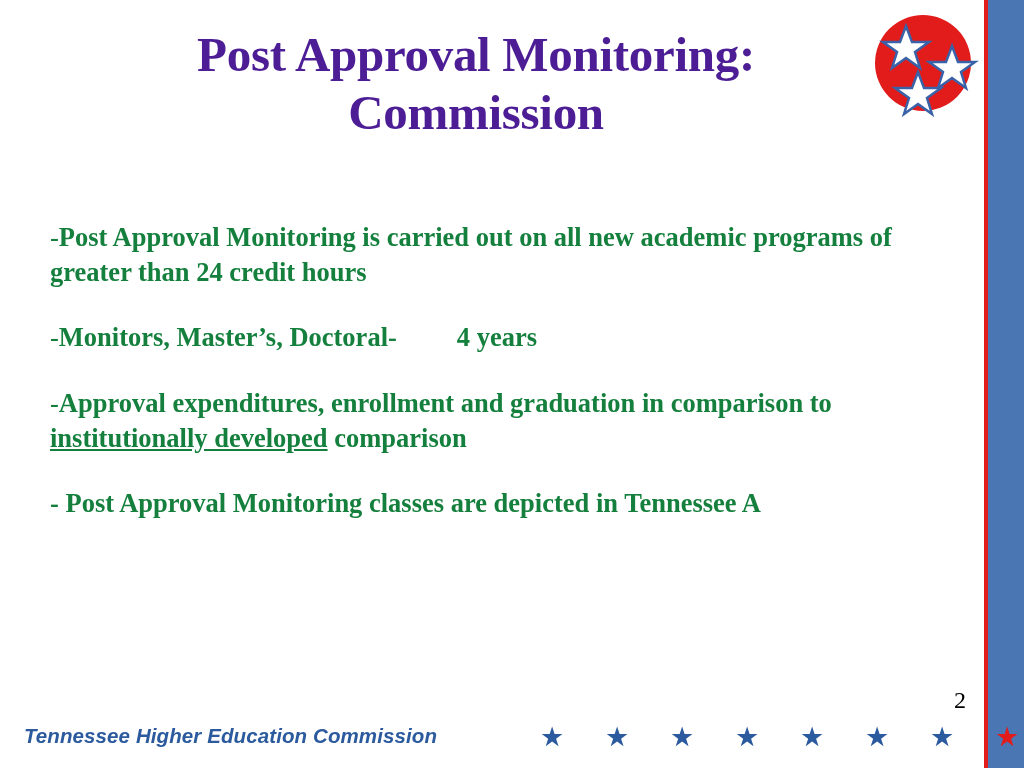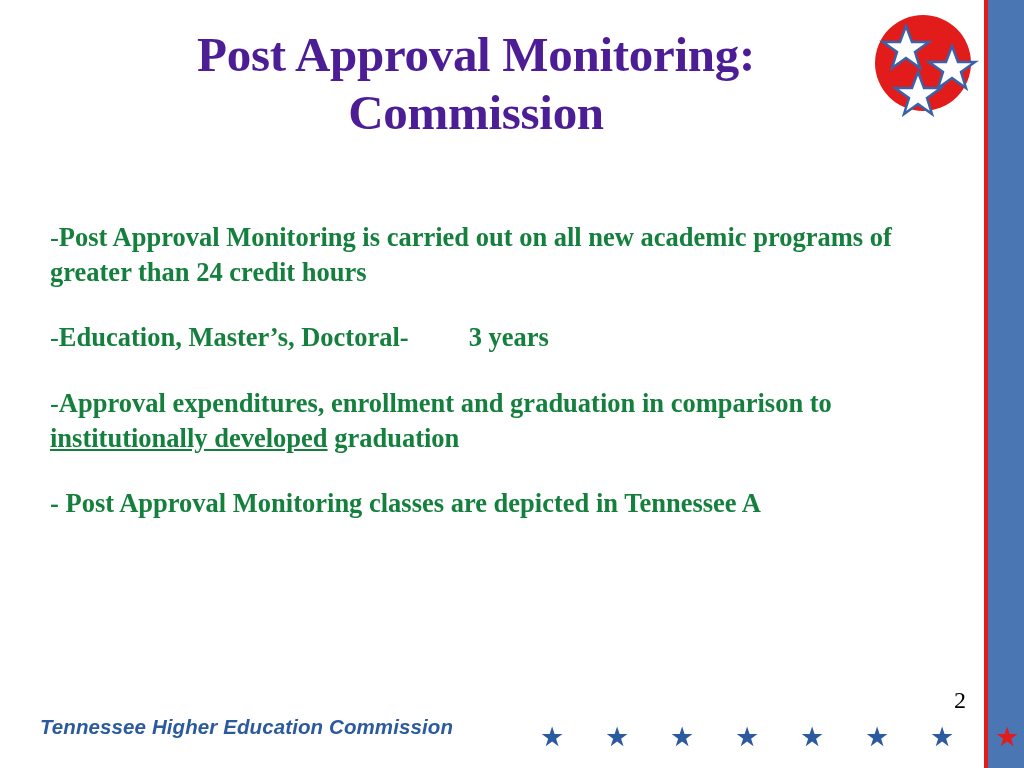--- a/index.html
+++ b/index.html
@@ -84,28 +84,27 @@
     font-weight: normal;
   }
   .u {
     text-decoration: underline;
   }
 
   
   .footer-text {
     position: absolute;
     left: 24px;
-    bottom: 29px;
+    bottom: 20px;
     font-family: "Liberation Sans", sans-serif;
     font-weight: bold;
     font-style: italic;
     font-size: 20.5px;
     color: #2b5a9e;
     letter-spacing: 0.1px;
-    margin-left: 16px;
   }
   .footer-stars {
     position: absolute;
     left: 540px;
     bottom: 16px;
     width: 470px;
     height: 28px;
   }
   .footer-stars .star {
     position: absolute;
@@ -147,24 +146,24 @@
         <polygon points="86,40 92,56 109,56 95,66 100,82 86,72 72,82 77,66 63,56 80,56"></polygon>
         <polygon points="52,66 58,82 75,82 61,92 66,108 52,98 38,108 43,92 29,82 46,82"></polygon>
       </g>
     </svg>
   </div>
 
   <div class="body-block">
 
     <p class="para"><span class="dash">-</span><span>Post Approval Monitoring is carried out on all new academic programs of greater than 24 credit hours</span></p>
 
-    <p class="para"><span class="dash">-</span><span>Education, Master’s, Doctoral-</span><span style="display:inline-block;width:60px"></span><span>3 years</span></p>
+    <p class="para"><span class="dash">-</span><span>Monitors, Master’s, Doctoral-</span><span style="display:inline-block;width:60px"></span><span>4 years</span></p>
 
 
-    <p class="para"><span class="dash">-</span><span>Approval expenditures, enrollment and graduation in comparison to </span><span class="u">institutionally developed</span><span> graduation</span></p>
+    <p class="para"><span class="dash">-</span><span>Approval expenditures, enrollment and graduation in comparison to </span><span class="u">institutionally developed</span><span> comparison</span></p>
 
     <p class="para"><span>- Post Approval Monitoring classes are depicted in Tennessee A</span></p>
 
   </div>
 
   <div class="footer-text">Tennessee Higher Education Commission</div>
 
   <div class="footer-stars">
     <span class="star" style="left:0px">★</span>
     <span class="star" style="left:65px">★</span>

